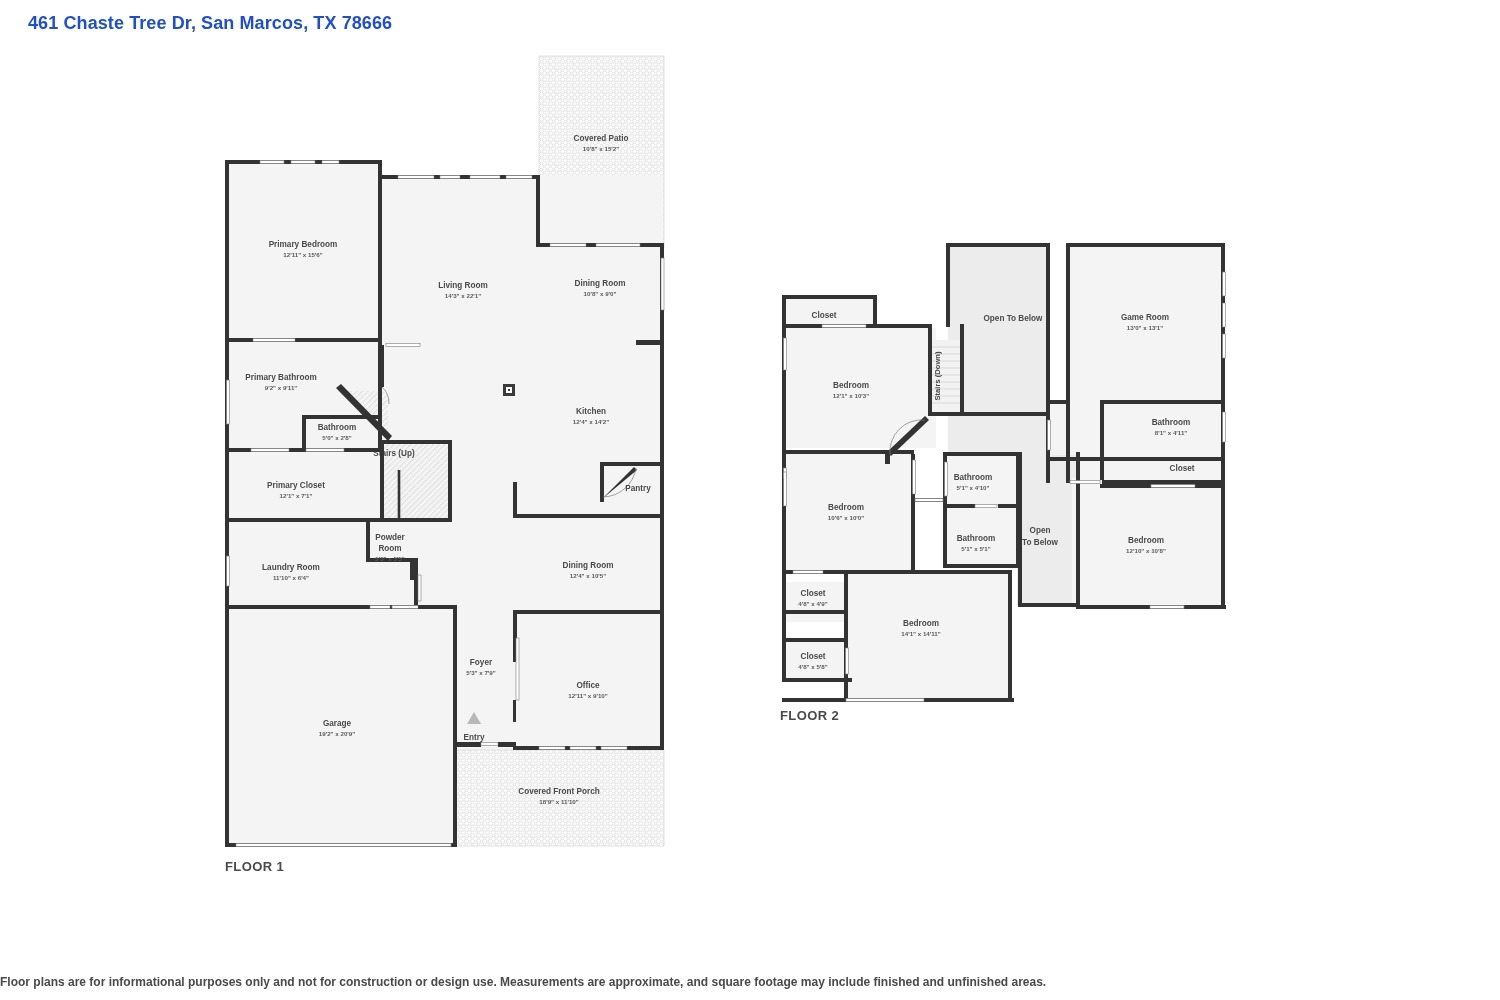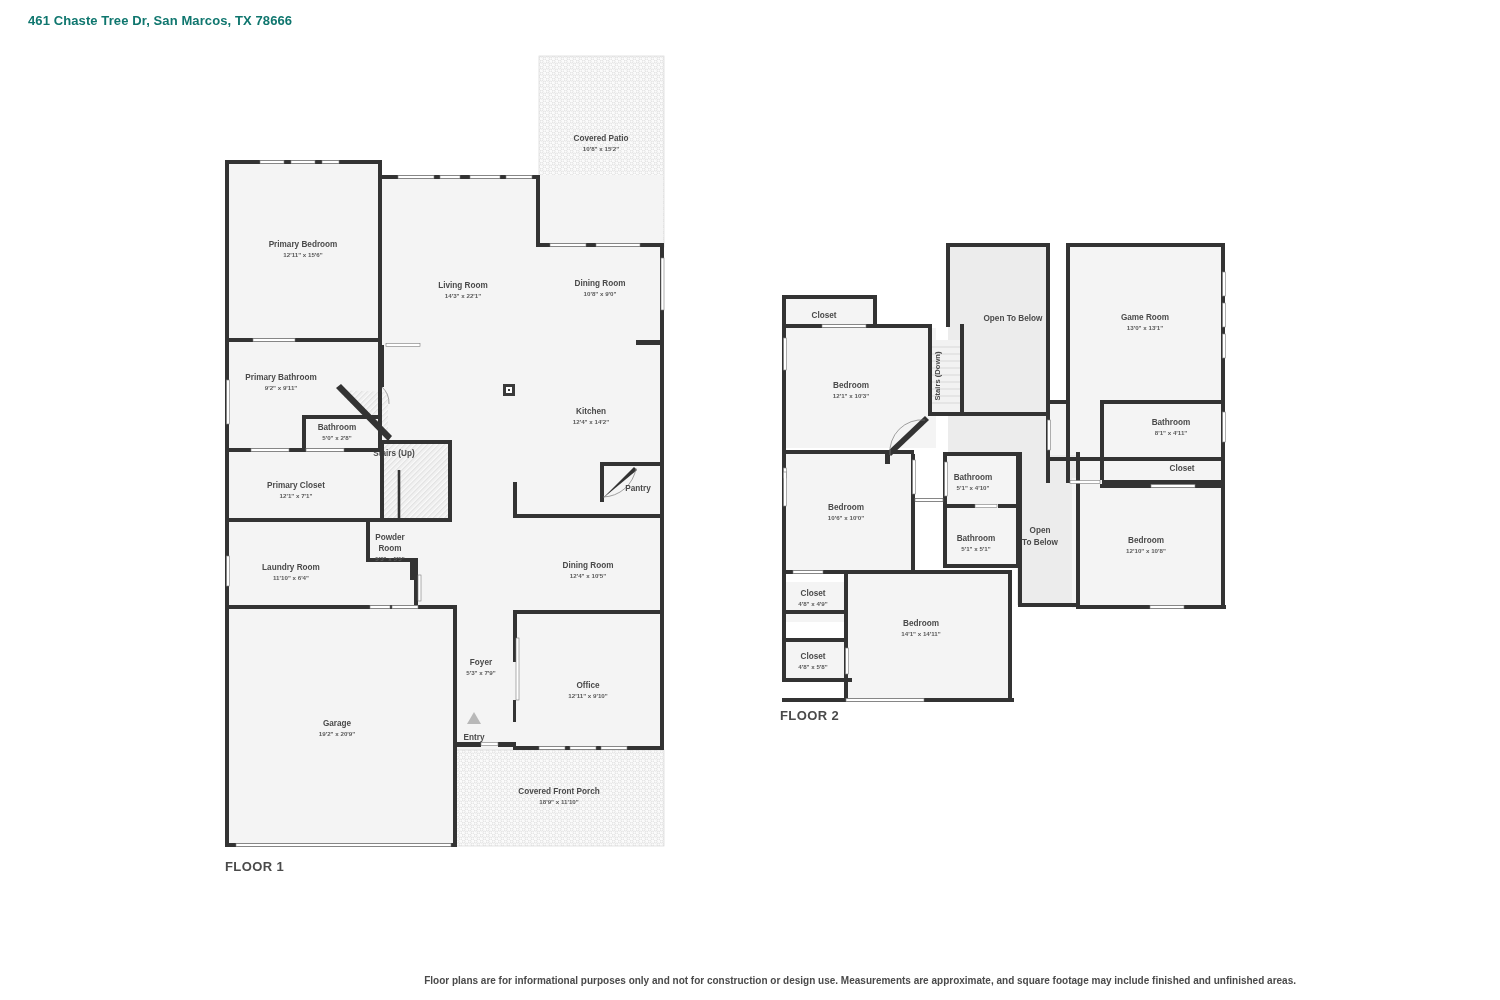--- a/index.html
+++ b/index.html
@@ -7,21 +7,21 @@
   body{
     width:1500px;height:1000px;
     background:#ffffff;
     font-family:"Liberation Sans","DejaVu Sans",sans-serif;
     color:#3b3b3b;
     position:relative;
     overflow:hidden;
   }
   #page-title{
     position:absolute;left:28px;top:13px;
-    font-size:13px;font-weight:bold;color:#0f766e;
+    font-size:18px;font-weight:bold;color:#1d4ed8;
     letter-spacing:.1px;
   }
   #plan-canvas{position:absolute;left:0;top:0;width:1500px;height:1000px;}
   .floor-label{
     font-family:"Liberation Sans","DejaVu Sans",sans-serif;
     font-size:13px;font-weight:bold;fill:#4a4a4a;letter-spacing:.4px;
   }
   .room-name{
     font-family:"Liberation Sans","DejaVu Sans",sans-serif;
     font-size:8.2px;font-weight:bold;fill:#4a4a4a;text-anchor:middle;
@@ -31,22 +31,22 @@
     font-size:6.2px;font-weight:bold;fill:#5a5a5a;text-anchor:middle;
   }
   .room-name-sm{font-size:7.6px;}
   .wall{fill:#333333;}
   .floorfill{fill:#f4f4f4;}
   .openfill{fill:#ececec;}
   .window{fill:#ffffff;stroke:#7a7a7a;stroke-width:.6;}
   .doorline{stroke:#7a7a7a;stroke-width:.7;fill:none;}
   .stepline{stroke:#d2d2d2;stroke-width:.8;}
   #footer-note{
-    position:absolute;left:0;top:975px;width:1296px;text-align:right;
-    font-size:10px;font-weight:bold;color:#4a4a4a;
+    position:absolute;left:0;top:975px;width:1296px;text-align:left;
+    font-size:12px;font-weight:bold;color:#4a4a4a;
   }
 </style>
 </head>
 <body>
 
 <div id="page-title">461 Chaste Tree Dr, San Marcos, TX 78666</div>
 
 <svg id="plan-canvas" viewBox="0 0 1500 1000">
   <defs>
     <pattern id="pat-porch" width="6" height="6" patternUnits="userSpaceOnUse">

